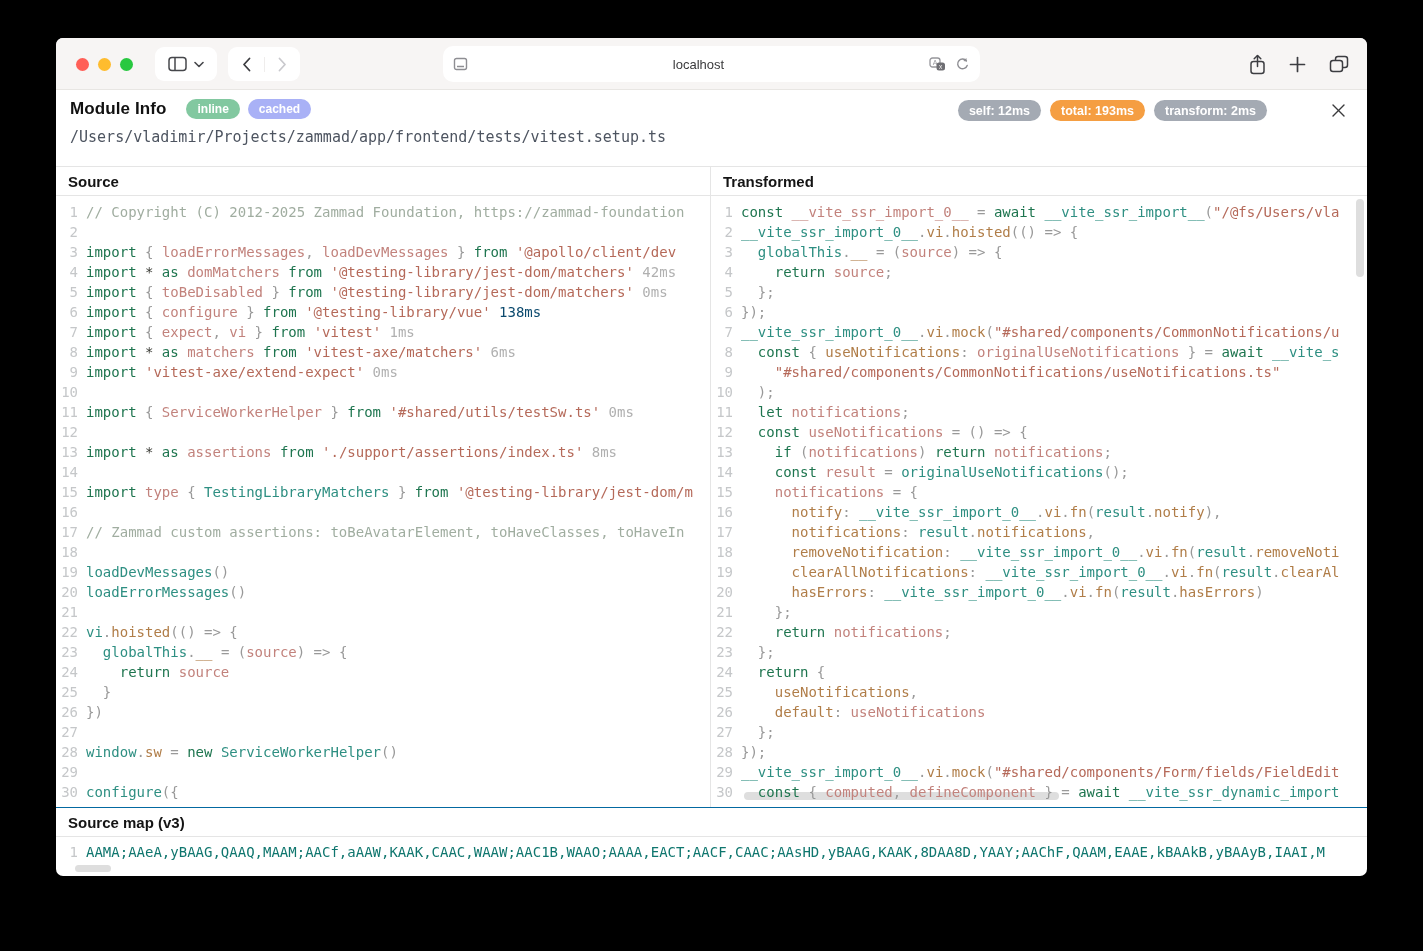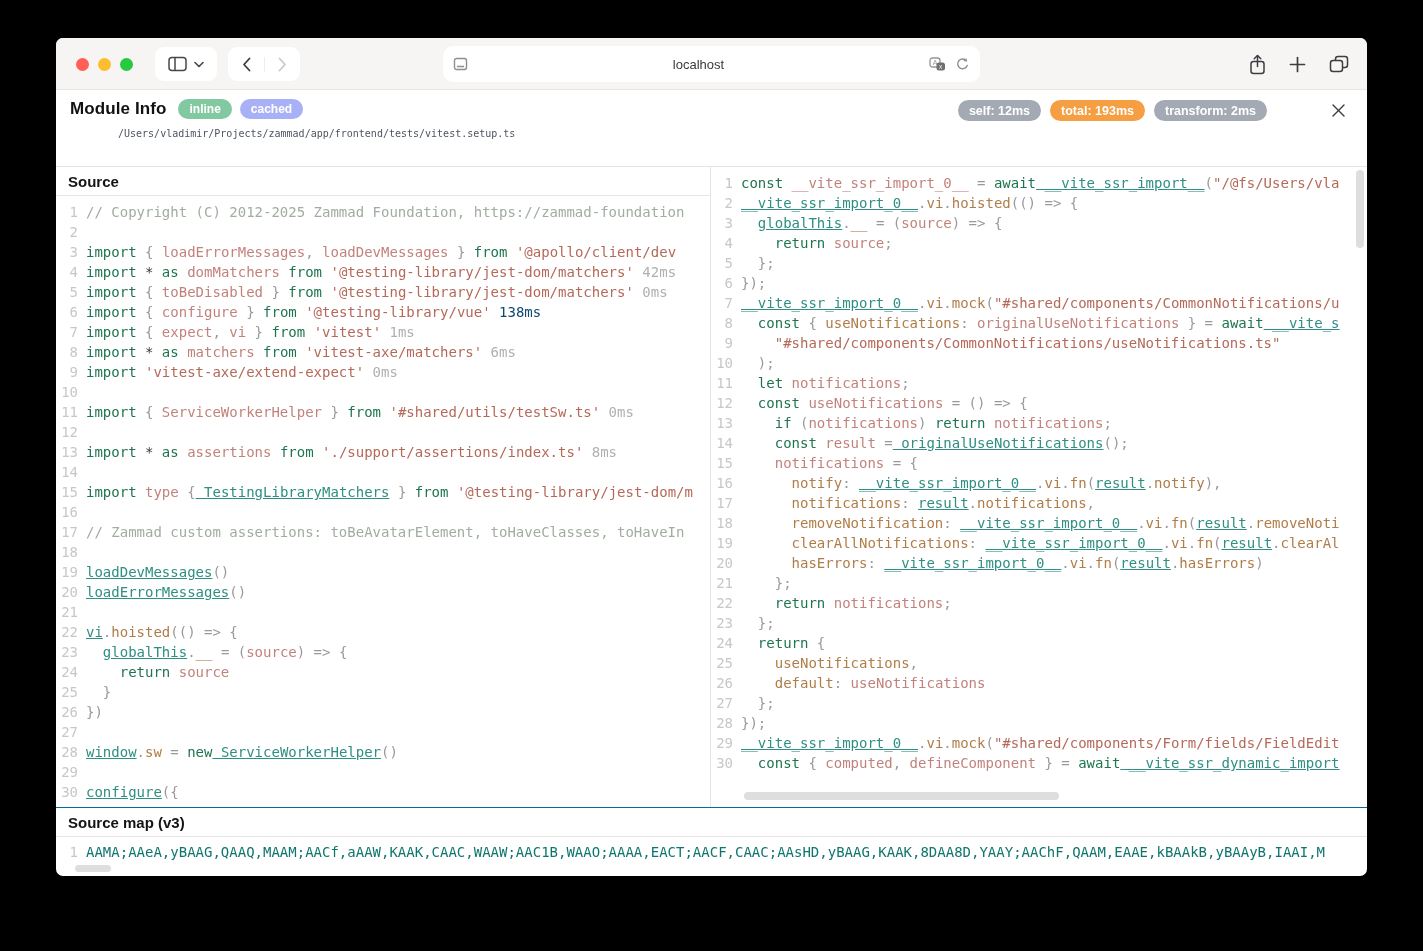--- a/index.html
+++ b/index.html
@@ -21,21 +21,21 @@
   .icon-btn { display:flex; align-items:center; justify-content:center; }
 
   
   .module-header { position:relative; height:76px; background:#fff;text-align:center; }
   .mh-row1 { position:absolute; left:14px; top:9px; display:flex; align-items:center; gap:8px; }
   .mh-title { font-size:17px; font-weight:700; color:#111; letter-spacing:.1px; }
   .badge { height:20px; border-radius:10px; padding:0 11px; display:flex; align-items:center; color:#fff; font-size:12px; font-weight:700; }
   .mh-metrics { position:absolute; right:100px; top:10px; display:flex; gap:9px; }
   .metric { height:21px; border-radius:11px; padding:0 11px; display:flex; align-items:center; color:#fff; font-size:12.5px; font-weight:700; }
   .mh-close { position:absolute; right:17px; top:8px; width:24px; height:24px; display:flex; align-items:center; justify-content:center; cursor:default; }
-  .mh-path { position:absolute; left:14px; top:38px; font-family:"DejaVu Sans Mono",monospace; font-size:10px; color:#4D5460;margin-left:48px; }
+  .mh-path { position:absolute; left:14px; top:38px; font-family:"DejaVu Sans Mono",monospace; font-size:15px; color:#4D5460; }
 
   
   .panels { display:flex; border-top:1px solid #E5E5E5; height:641px; }
   .panel { display:flex; flex-direction:column; min-width:0; }
   .panel-source { width:655px; border-right:1px solid #E5E5E5; }
   .panel-transformed { flex:1; }
   .panel-title { flex:none; padding:6px 12px 5px; font-size:15px; font-weight:700; color:#141414; border-bottom:1px solid #E5E5E5; background:#fff; }
   .code-area { position:relative; flex:1; overflow:hidden; padding-top:6px; font-family:"DejaVu Sans Mono",monospace; font-size:14px; line-height:20px; }
   .code-line { display:flex; height:20px; white-space:pre; position:relative; z-index:1; }
   .ln { flex:none; width:30px; text-align:right; padding-right:8px; color:#C5C7C9; }
@@ -47,21 +47,21 @@
   .sb-h { left:33px; bottom:7px; width:315px; height:8px; }
 
   
   .sourcemap { position:relative; border-top:1px solid #0369a1; height:68px; }
   .sm-line { display:flex; padding-top:5px; font-family:"DejaVu Sans Mono",monospace; font-size:14px; line-height:20px; white-space:pre; overflow:hidden; }
   .sm-content { color:#0f766e; flex:1; overflow:hidden; }
   .sb-sm { left:19px; bottom:3px; width:36px; height:7px; }
 
   svg { display:block; }
 </style>
-<style>.tok-k{color:#1E754F;margin-top:8px;}.tok-s{color:#B56959;}.tok-i{color:#C2827C;}.tok-v{color:#B07D48;}.tok-t{color:#2E8F82;text-decoration:underline;}.tok-p{color:#999999;}.tok-c{color:#A0ADA0;}.tok-d{color:#393A34;}.tok-m{color:#B0B0B0;}.tok-o{color:#0c4a6e;}</style></head>
+<style>.tok-k{color:#1E754F;margin-top:8px;}.tok-s{color:#B56959;}.tok-i{color:#C2827C;}.tok-v{color:#B07D48;}.tok-t{color:#2E8F82;}.tok-p{color:#999999;}.tok-c{color:#A0ADA0;}.tok-d{color:#393A34;}.tok-m{color:#B0B0B0;}.tok-o{color:#0c4a6e;}</style></head>
 <body>
 
 <div class="window">
 
   <div class="toolbar">
     <div class="traffic">
       <span style="background:#FF5F57"></span>
       <span style="background:#FEBC2E"></span>
       <span style="background:#28C840"></span>
     </div>
@@ -138,21 +138,21 @@
             <rect x="6.5" y="1.5" width="12" height="11" rx="2.5" fill="none" stroke="#3C3D41" stroke-width="1.5"></rect>
             <rect x="1.5" y="5.5" width="12" height="11" rx="2.5" fill="#F7F5F4" stroke="#3C3D41" stroke-width="1.5"></rect>
           </svg>
       </span>
     </div>
   </div>
 
   <div class="module-header">
     <div class="mh-row1">
       <span class="mh-title">Module Info</span>
-      <span style="display:flex;gap:8px;margin-left:4px">
+      <span style="display:flex;gap:8px;margin-left:12px">
           <span class="badge" style="background: rgb(130, 200, 160);">inline</span>
           <span class="badge" style="background: rgb(169, 177, 246);">cached</span>
         </span>
     </div>
     <div class="mh-metrics">
         <span class="metric" style="background: rgb(164, 170, 179);">self: 12ms</span>
         <span class="metric" style="background: rgb(245, 158, 66);">total: 193ms</span>
         <span class="metric" style="background: rgb(164, 170, 179);">transform: 2ms</span>
       </div>
     <div class="mh-close">
@@ -194,20 +194,21 @@
           <div class="code-line"><span class="ln">24</span><span class="code"><span class="tok-d">    </span><span class="tok-k">return</span><span class="tok-i"> source</span></span></div>
           <div class="code-line"><span class="ln">25</span><span class="code"><span class="tok-d">  </span><span class="tok-p">}</span></span></div>
           <div class="code-line"><span class="ln">26</span><span class="code"><span class="tok-p">})</span></span></div>
           <div class="code-line"><span class="ln">27</span><span class="code"></span></div>
           <div class="code-line"><span class="ln">28</span><span class="code"><span class="tok-t">window</span><span class="tok-p">.</span><span class="tok-v">sw</span><span class="tok-p"> =</span><span class="tok-k"> new</span><span class="tok-t"> ServiceWorkerHelper</span><span class="tok-p">()</span></span></div>
           <div class="code-line"><span class="ln">29</span><span class="code"></span></div>
           <div class="code-line"><span class="ln">30</span><span class="code"><span class="tok-t">configure</span><span class="tok-p">({</span></span></div>
         </div>
     </section>
     <section class="panel panel-transformed">
+      <div class="panel-title">Transformed</div>
       <div class="code-area">
         <div class="sb sb-v"></div>
         <div class="sb sb-h"></div>
       <div class="code-line"><span class="ln">1</span><span class="code"><span class="tok-k">const</span><span class="tok-i"> __vite_ssr_import_0__</span><span class="tok-p"> =</span><span class="tok-k"> await</span><span class="tok-t"> __vite_ssr_import__</span><span class="tok-p">(</span><span class="tok-s">"/@fs/Users/vla</span></span></div>
           <div class="code-line"><span class="ln">2</span><span class="code"><span class="tok-t">__vite_ssr_import_0__</span><span class="tok-p">.</span><span class="tok-v">vi</span><span class="tok-p">.</span><span class="tok-v">hoisted</span><span class="tok-p">(() =&gt; {</span></span></div>
           <div class="code-line"><span class="ln">3</span><span class="code"><span class="tok-d">  </span><span class="tok-t">globalThis</span><span class="tok-p">.</span><span class="tok-v">__</span><span class="tok-p"> = (</span><span class="tok-i">source</span><span class="tok-p">) =&gt; {</span></span></div>
           <div class="code-line"><span class="ln">4</span><span class="code"><span class="tok-d">    </span><span class="tok-k">return</span><span class="tok-i"> source</span><span class="tok-p">;</span></span></div>
           <div class="code-line"><span class="ln">5</span><span class="code"><span class="tok-d">  </span><span class="tok-p">};</span></span></div>
           <div class="code-line"><span class="ln">6</span><span class="code"><span class="tok-p">});</span></span></div>
           <div class="code-line"><span class="ln">7</span><span class="code"><span class="tok-t">__vite_ssr_import_0__</span><span class="tok-p">.</span><span class="tok-v">vi</span><span class="tok-p">.</span><span class="tok-v">mock</span><span class="tok-p">(</span><span class="tok-s">"#shared/components/CommonNotifications/u</span></span></div>

